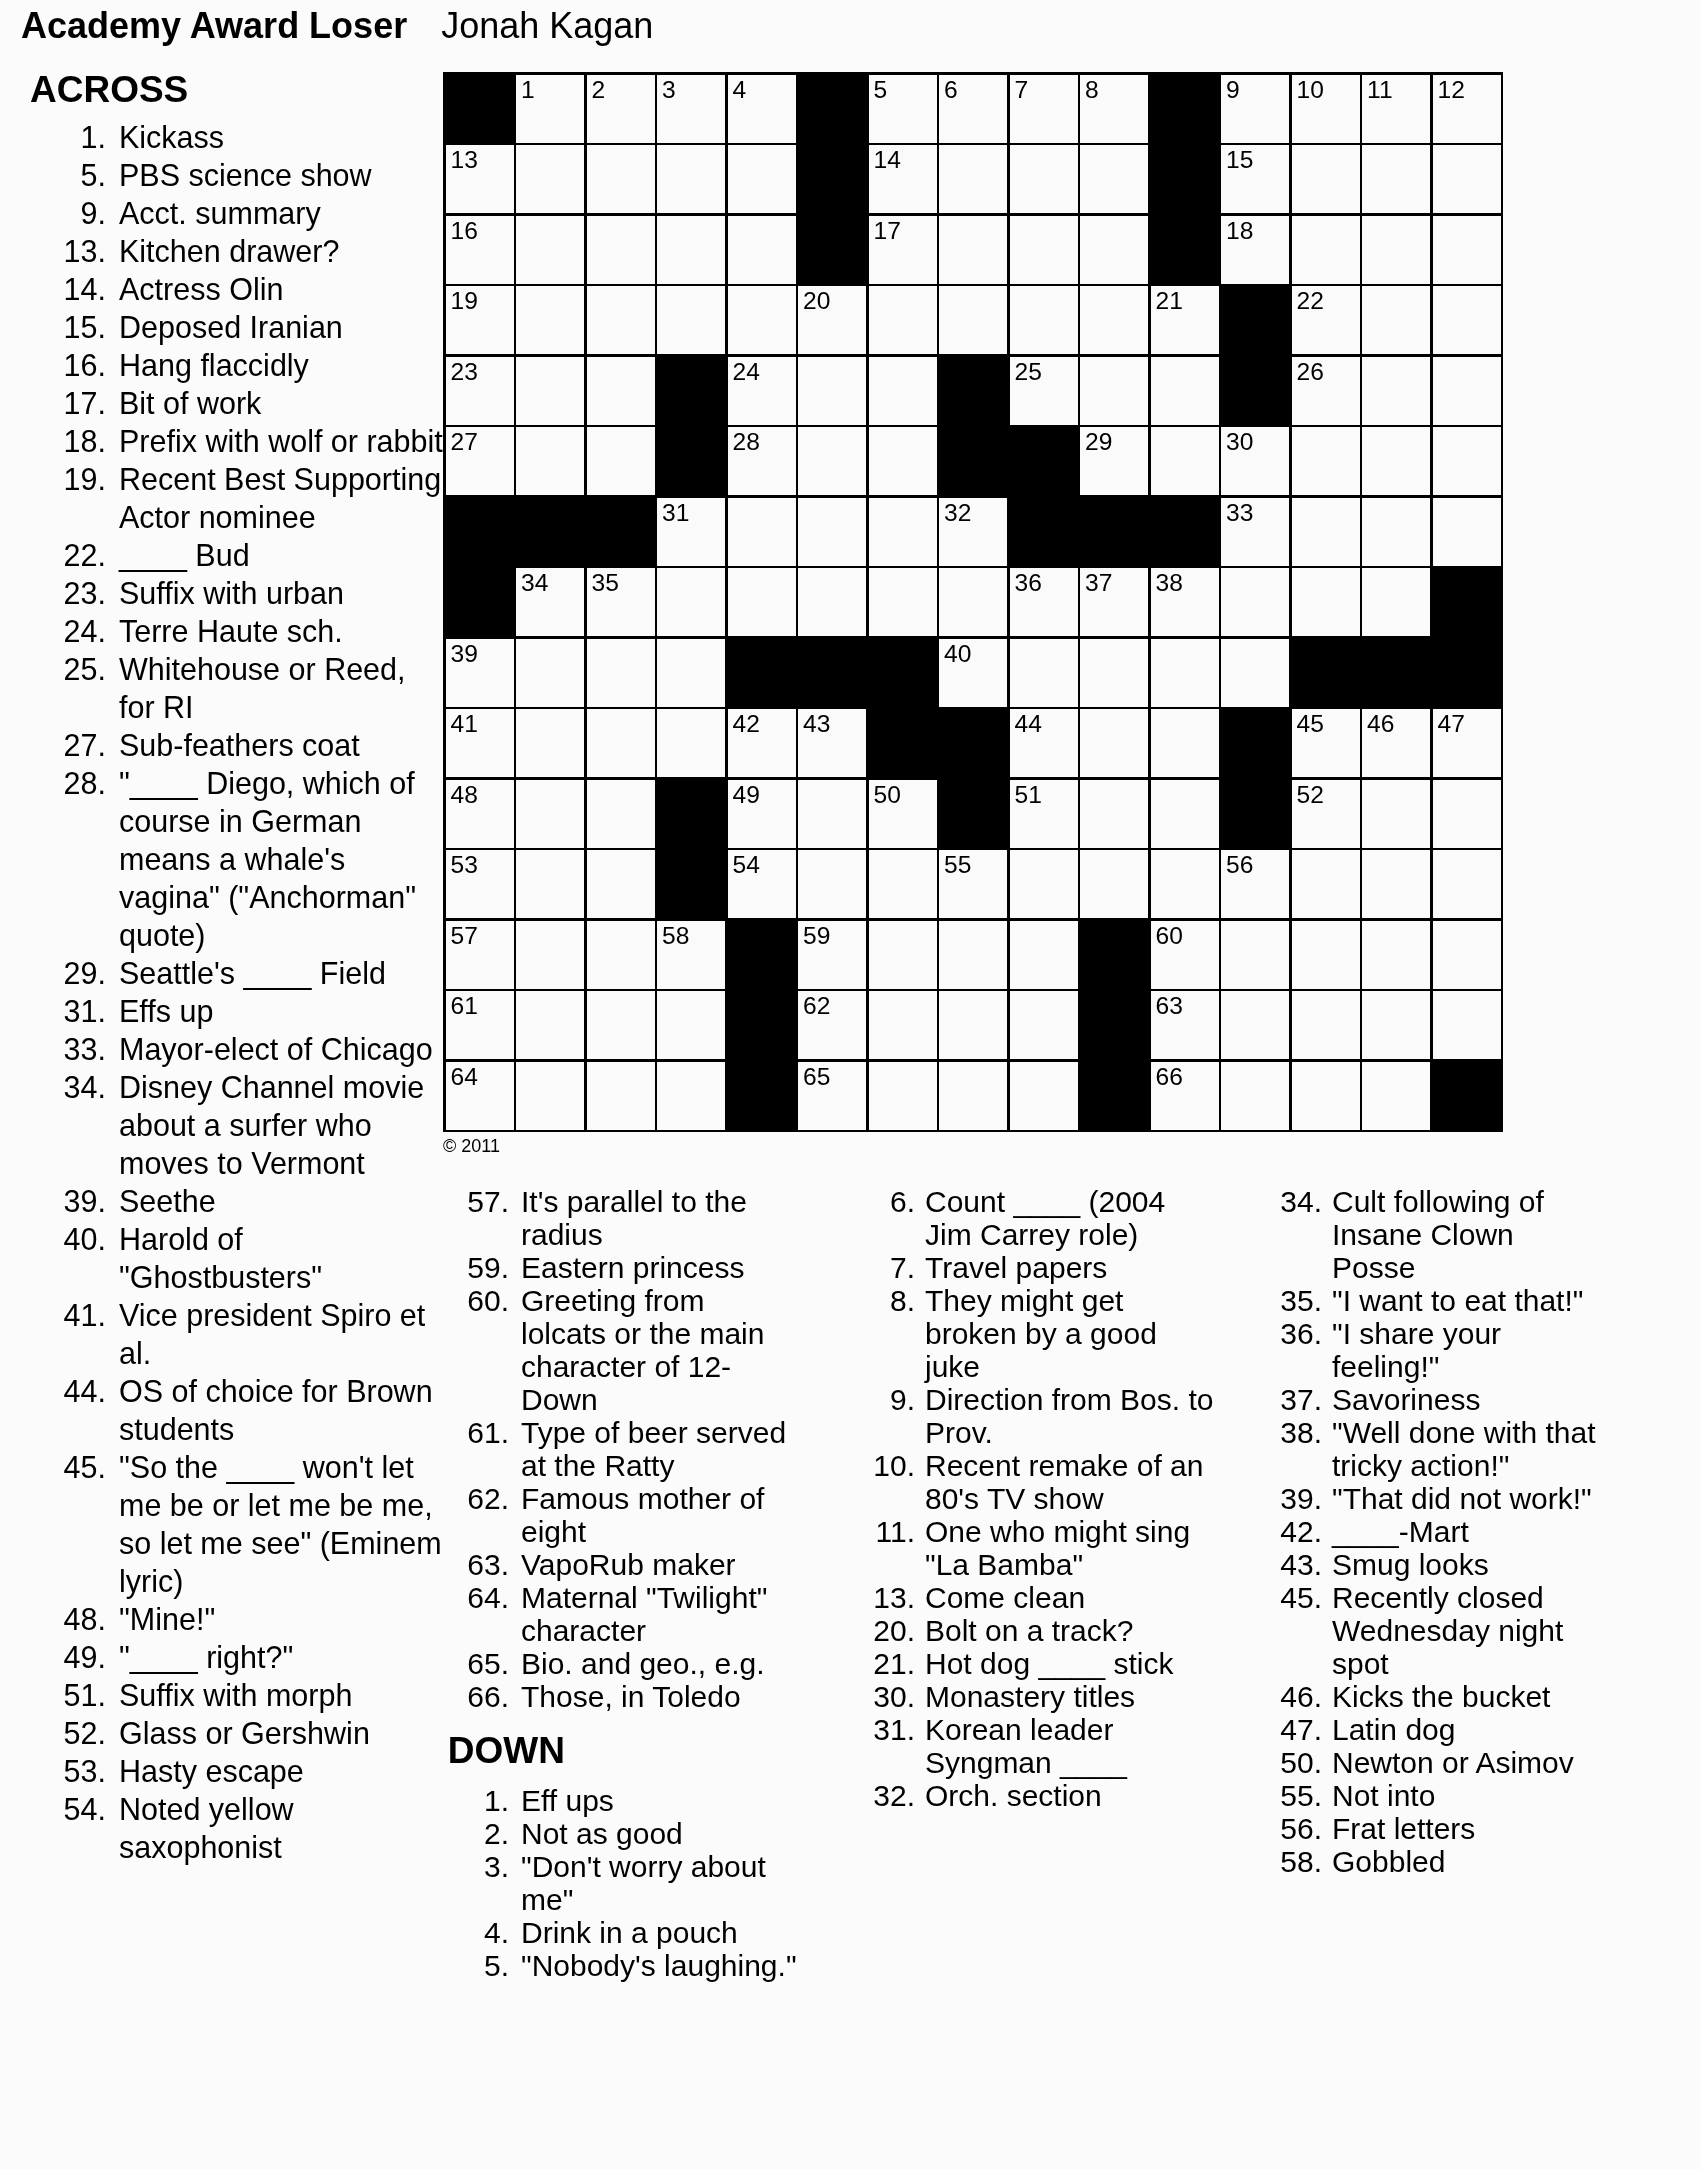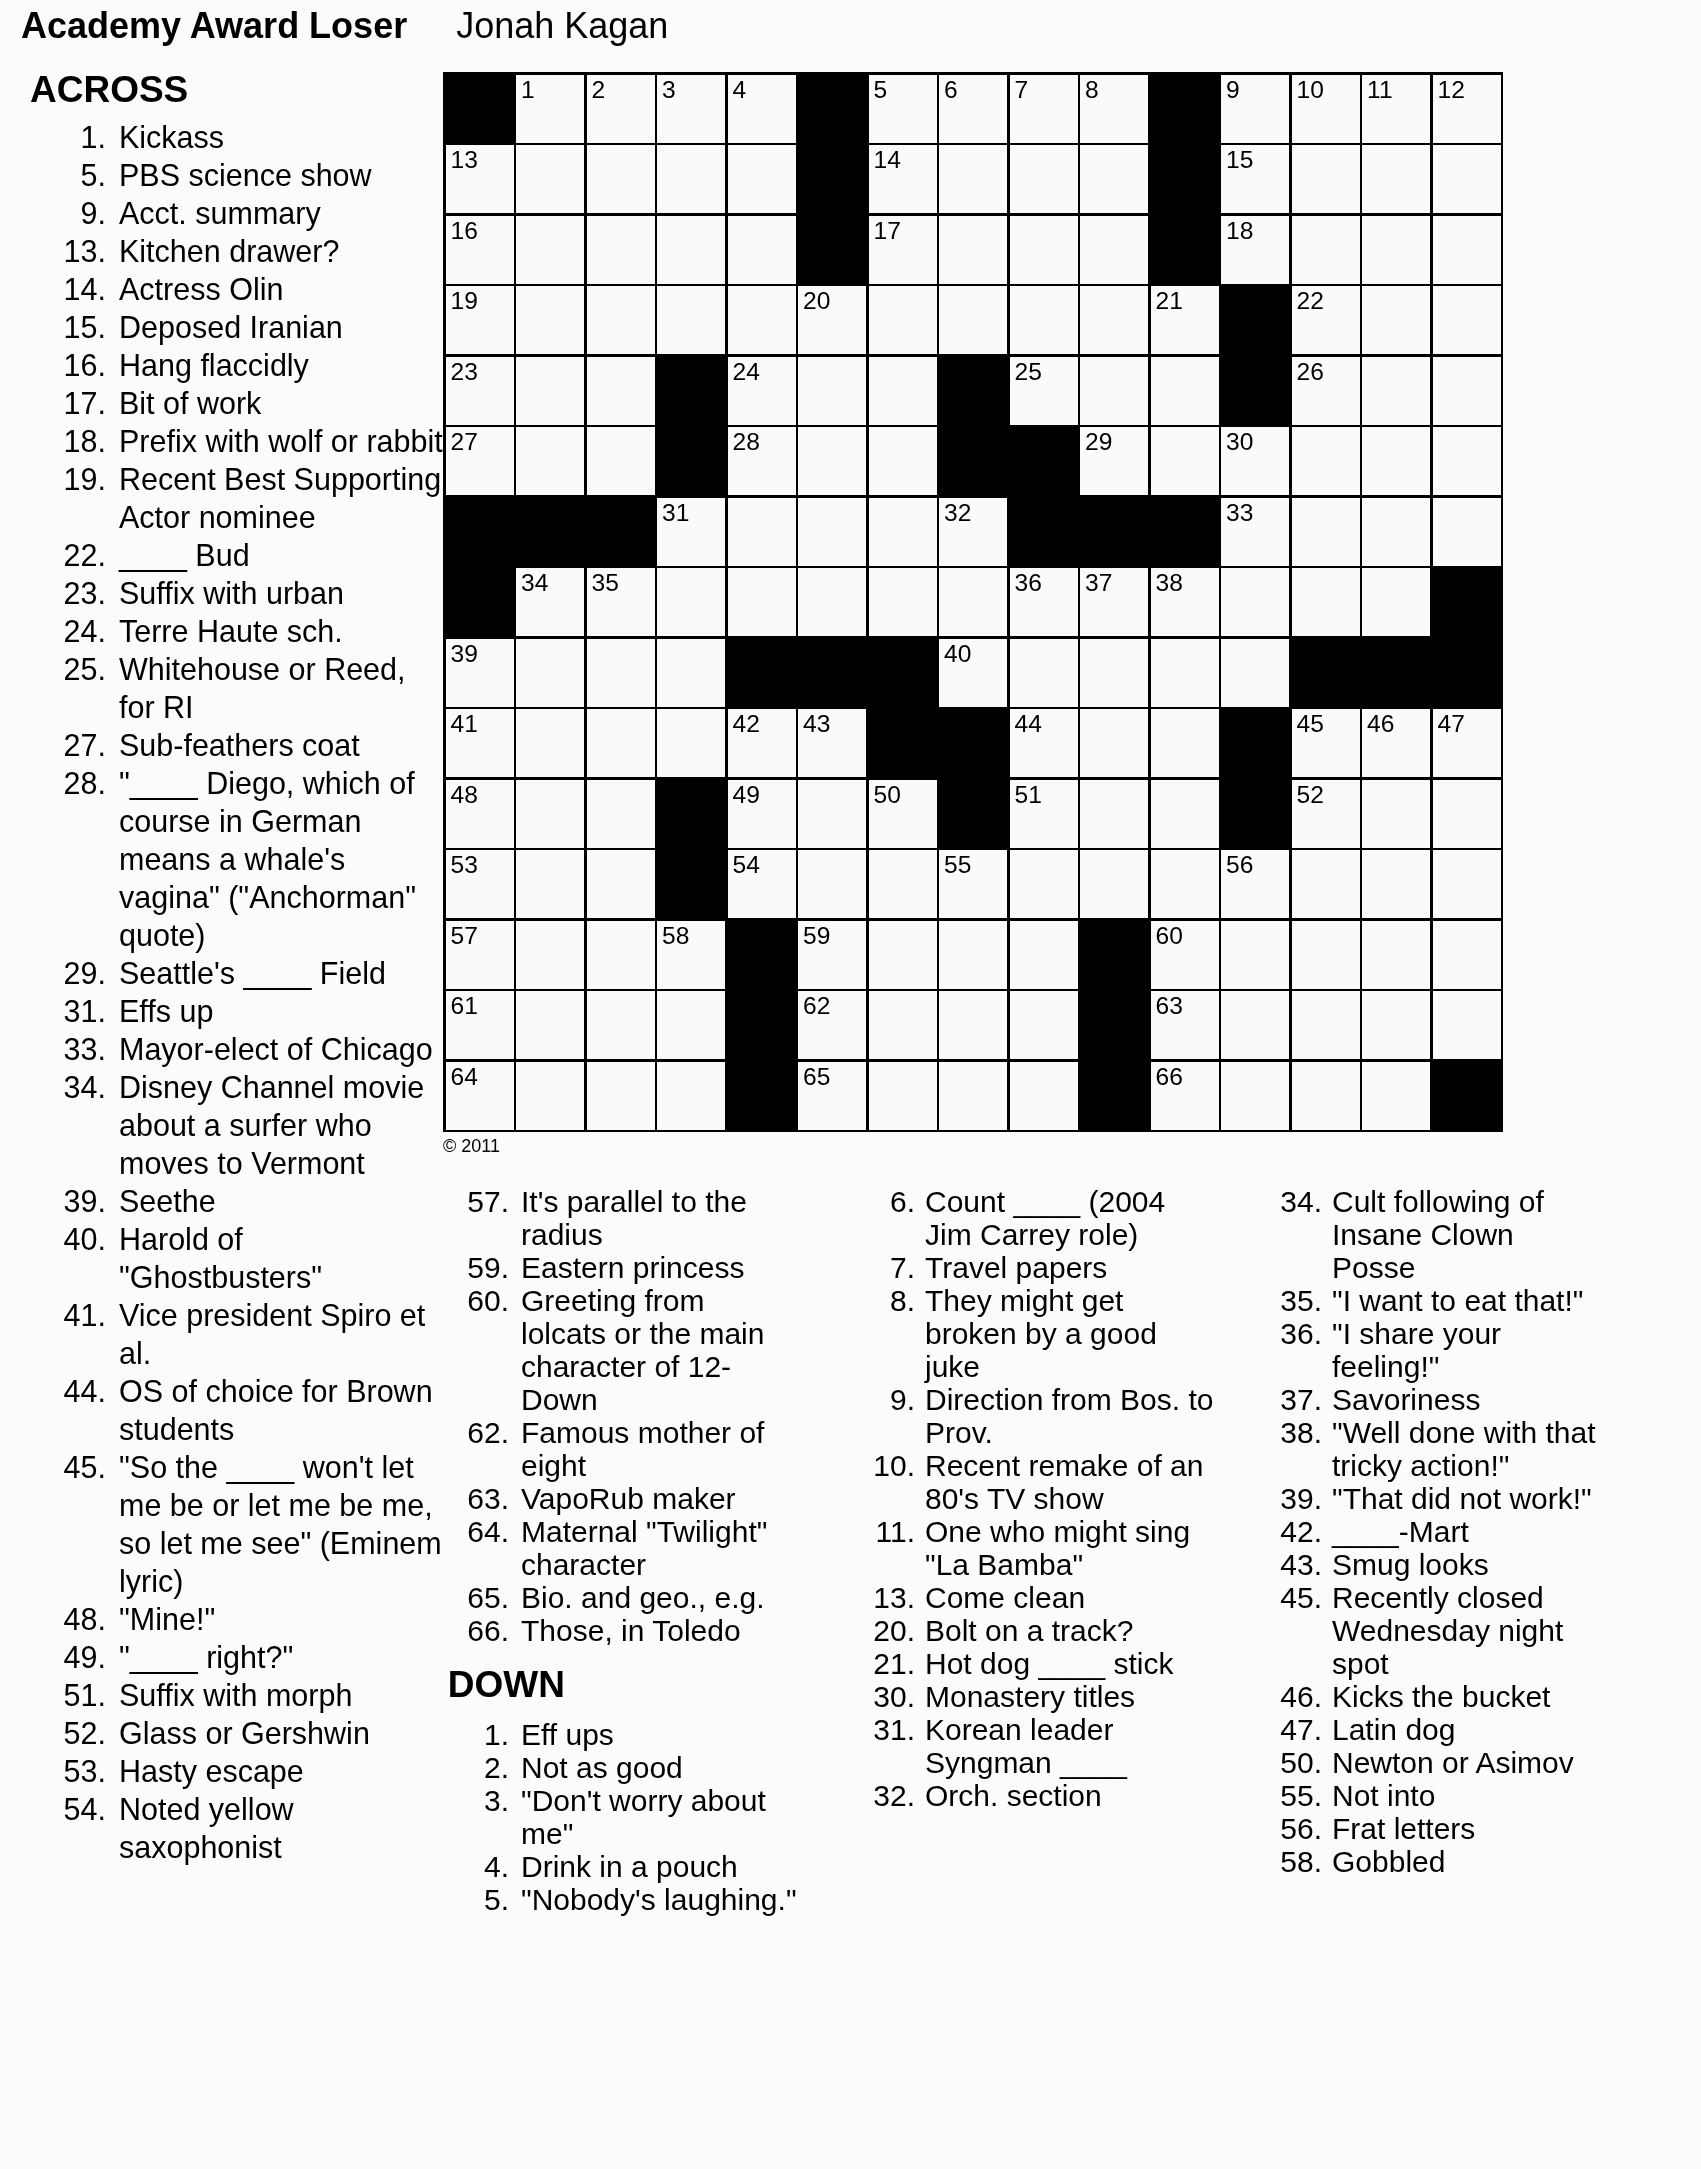--- a/index.html
+++ b/index.html
@@ -4,21 +4,21 @@
 <style>
   html,body{margin:0;padding:0}
   body{
     width:1701px;height:2170px;position:relative;
     background:#fbfbfb;color:#000;
     font-family:"Liberation Sans", sans-serif;
     overflow:hidden;
   }
   .title-row{position:absolute;left:21px;top:5.1px;white-space:nowrap}
   .title{font-weight:bold;font-size:36px}
-  .author{font-size:36px;margin-left:49px}
+  .author{font-size:36px;margin-left:34px}
 
   .list-header{font-weight:bold;font-size:37px}
 
   
   .across-col{position:absolute;left:30px;top:69px;width:417px}
   .across-col .clue-list{margin-top:6.8px}
   .across-col .clue{font-size:30.5px;line-height:38px}
 
   .clue{position:relative;padding-left:89px}
   .clue .num{position:absolute;left:0;top:0;width:76px;text-align:right}
@@ -453,20 +453,21 @@
     <div class="cell black"></div>
   </div>
 
 <div class="copyright">© 2011</div>
 
 <div class="col col-a">
   <div class="clue-list">
       <div class="clue"><span class="num">57.</span><span class="txt">It's parallel to the radius</span></div>
       <div class="clue"><span class="num">59.</span><span class="txt">Eastern princess</span></div>
       <div class="clue"><span class="num">60.</span><span class="txt">Greeting from lolcats or the main character of 12-Down</span></div>
+      <div class="clue"><span class="num">61.</span><span class="txt">Type of beer served at the Ratty</span></div>
       <div class="clue"><span class="num">62.</span><span class="txt">Famous mother of eight</span></div>
       <div class="clue"><span class="num">63.</span><span class="txt">VapoRub maker</span></div>
       <div class="clue"><span class="num">64.</span><span class="txt">Maternal "Twilight" character</span></div>
       <div class="clue"><span class="num">65.</span><span class="txt">Bio. and geo., e.g.</span></div>
       <div class="clue"><span class="num">66.</span><span class="txt">Those, in Toledo</span></div>
     </div>
   <div class="list-header down-header">DOWN</div>
   <div class="clue-list">
       <div class="clue"><span class="num">1.</span><span class="txt">Eff ups</span></div>
       <div class="clue"><span class="num">2.</span><span class="txt">Not as good</span></div>

